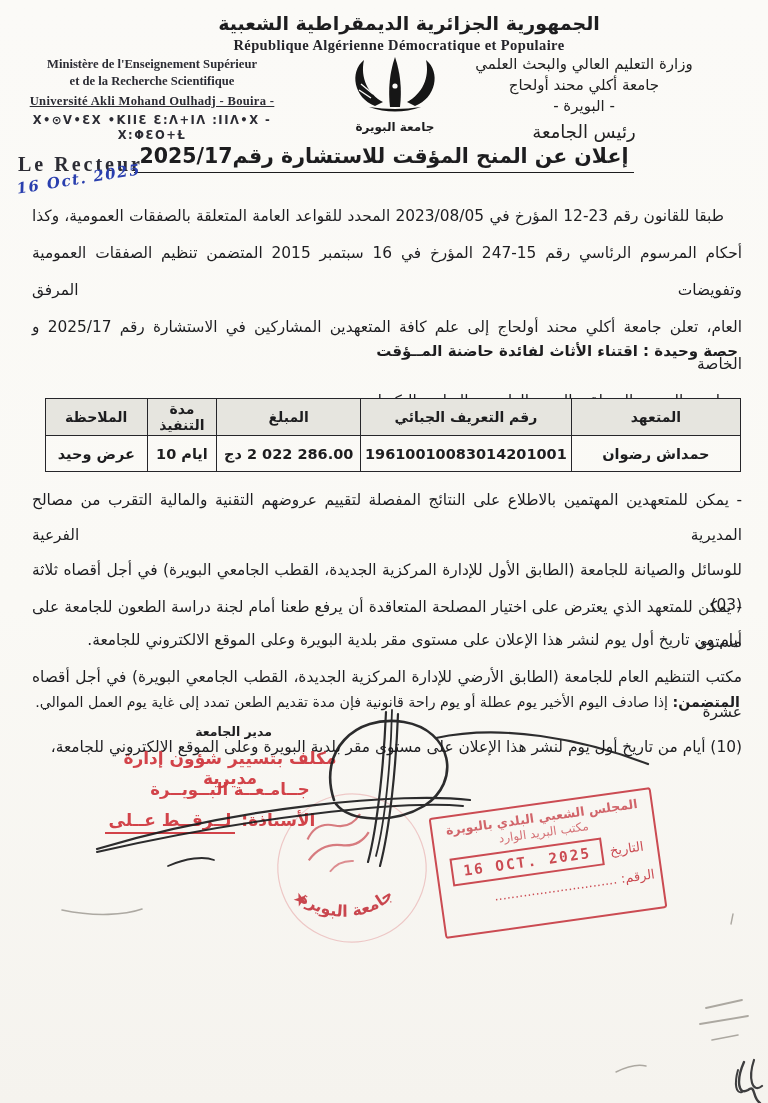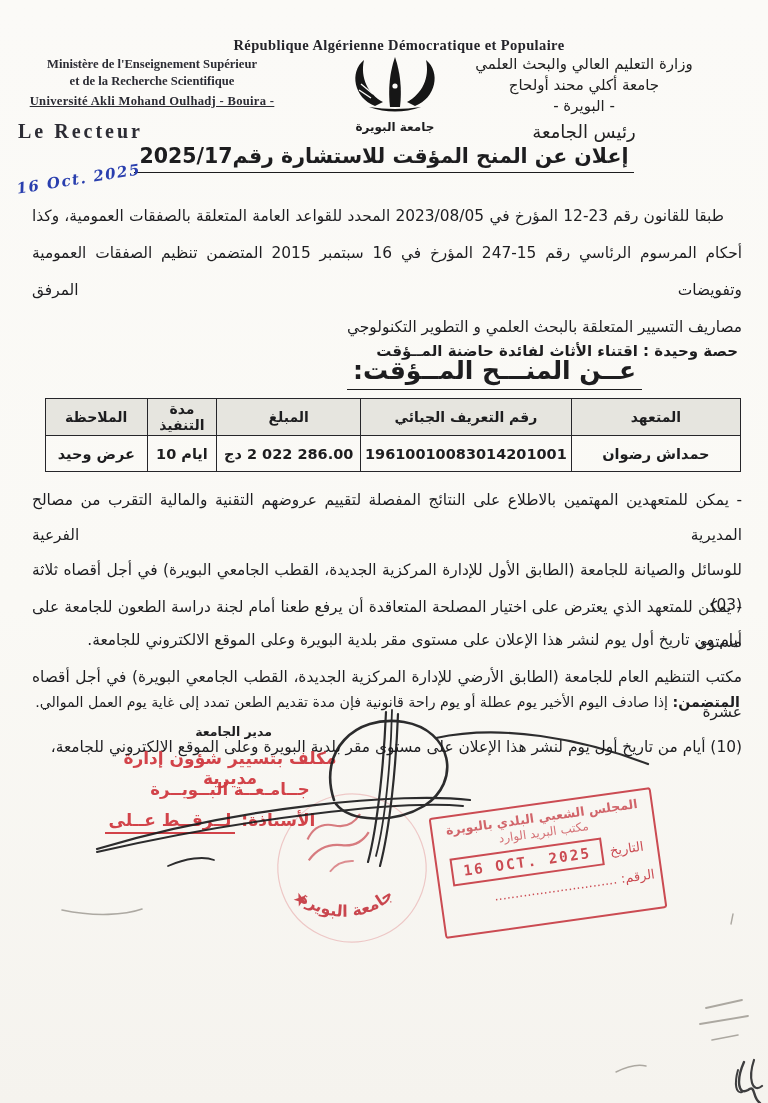--- a/index.html
+++ b/index.html
@@ -58,26 +58,28 @@
   .rs-datelabel{font-size:13px;}
   .rs-datebox{border:2.2px solid #c5343d;padding:4px 10px;font-family:"DejaVu Sans Mono",monospace;font-weight:700;font-size:14.5px;letter-spacing:2px;direction:ltr;white-space:nowrap;}
   .rs-numrow{display:flex;gap:4px;margin-top:8px;font-size:13px;overflow:hidden;white-space:nowrap;}
   .ink-overlay{inset:0;width:768px;height:1103px;pointer-events:none;}
 </style>
 </head>
 <body>
 
 <div class="page">
 
+  <div class="abs republic-ar ar">الجمهورية الجزائرية الديمقراطية الشعبية</div>
   <div class="abs republic-fr">République Algérienne Démocratique et Populaire</div>
 
   <div class="abs left-block">
     <div>Ministère de l'Enseignement Supérieur</div>
     <div>et de la Recherche Scientifique</div>
     <div class="univ-fr">Université Akli Mohand Oulhadj - Bouira -</div>
+    <div class="tifinagh">X•⊙V•ƐX •KIIƐ Ɛ:Λ+IΛ :IIΛ•X - X:ΦƐO+Ƚ</div>
     <div class="recteur">Le Recteur</div>
   </div>
 
   <div class="abs logo">
     <svg width="112" height="62" viewBox="0 0 112 62">
       <path d="M36,50 C15,42 10,16 25,4 C21,22 29,38 44,46 Z" fill="#161616"></path>
       <path d="M76,50 C97,42 102,16 87,4 C91,22 83,38 68,46 Z" fill="#161616"></path>
       <path d="M56,1 C50.5,17 49,34 51,51 L61,51 C63,34 61.5,17 56,1 Z" fill="#161616"></path>
       <circle cx="56" cy="30" r="2.6" fill="#fbfaf7"></circle>
       <path d="M30,51 Q56,60 82,51 Q56,55 30,51 Z" fill="#161616"></path>
@@ -95,28 +97,26 @@
 
   <div class="abs title ar">
     <span class="u">إعلان عن المنح المؤقت للاستشارة رقم2025/17</span>
   </div>
 
   <div class="abs blue-note">16 Oct. 2025</div>
 
   <div class="abs para ar p1">
     <div class="jl indent">طبقا للقانون رقم 23-12 المؤرخ في 2023/08/05 المحدد للقواعد العامة المتعلقة بالصفقات العمومية، وكذا</div>
     <div class="jl">أحكام المرسوم الرئاسي رقم 15-247 المؤرخ في 16 سبتمبر 2015 المتضمن تنظيم الصفقات العمومية وتفويضات المرفق</div>
+    <div class="jl">العام، تعلن جامعة أكلي محند أولحاج إلى علم كافة المتعهدين المشاركين في الاستشارة رقم 2025/17 و الخاصة</div>
     <div class="ll">مصاريف التسيير المتعلقة بالبحث العلمي و التطوير التكنولوجي</div>
   </div>
 
   <div class="abs lot-line ar">حصة وحيدة : اقتناء الأثاث لفائدة حاضنة المــؤقت</div>
 
-  <div class="abs award ar">
-    <span class="u">عــن المنـــح المــؤقت:</span>
-  </div>
 
   <table class="award-table">
     <thead>
       <tr>
         <th class="c-bidder">المتعهد</th>
         <th class="c-nif">رقم التعريف الجبائي</th>
         <th class="c-amount">المبلغ</th>
         <th class="c-duration">مدة التنفيذ</th>
         <th class="c-remark">الملاحظة</th>
       </tr>

